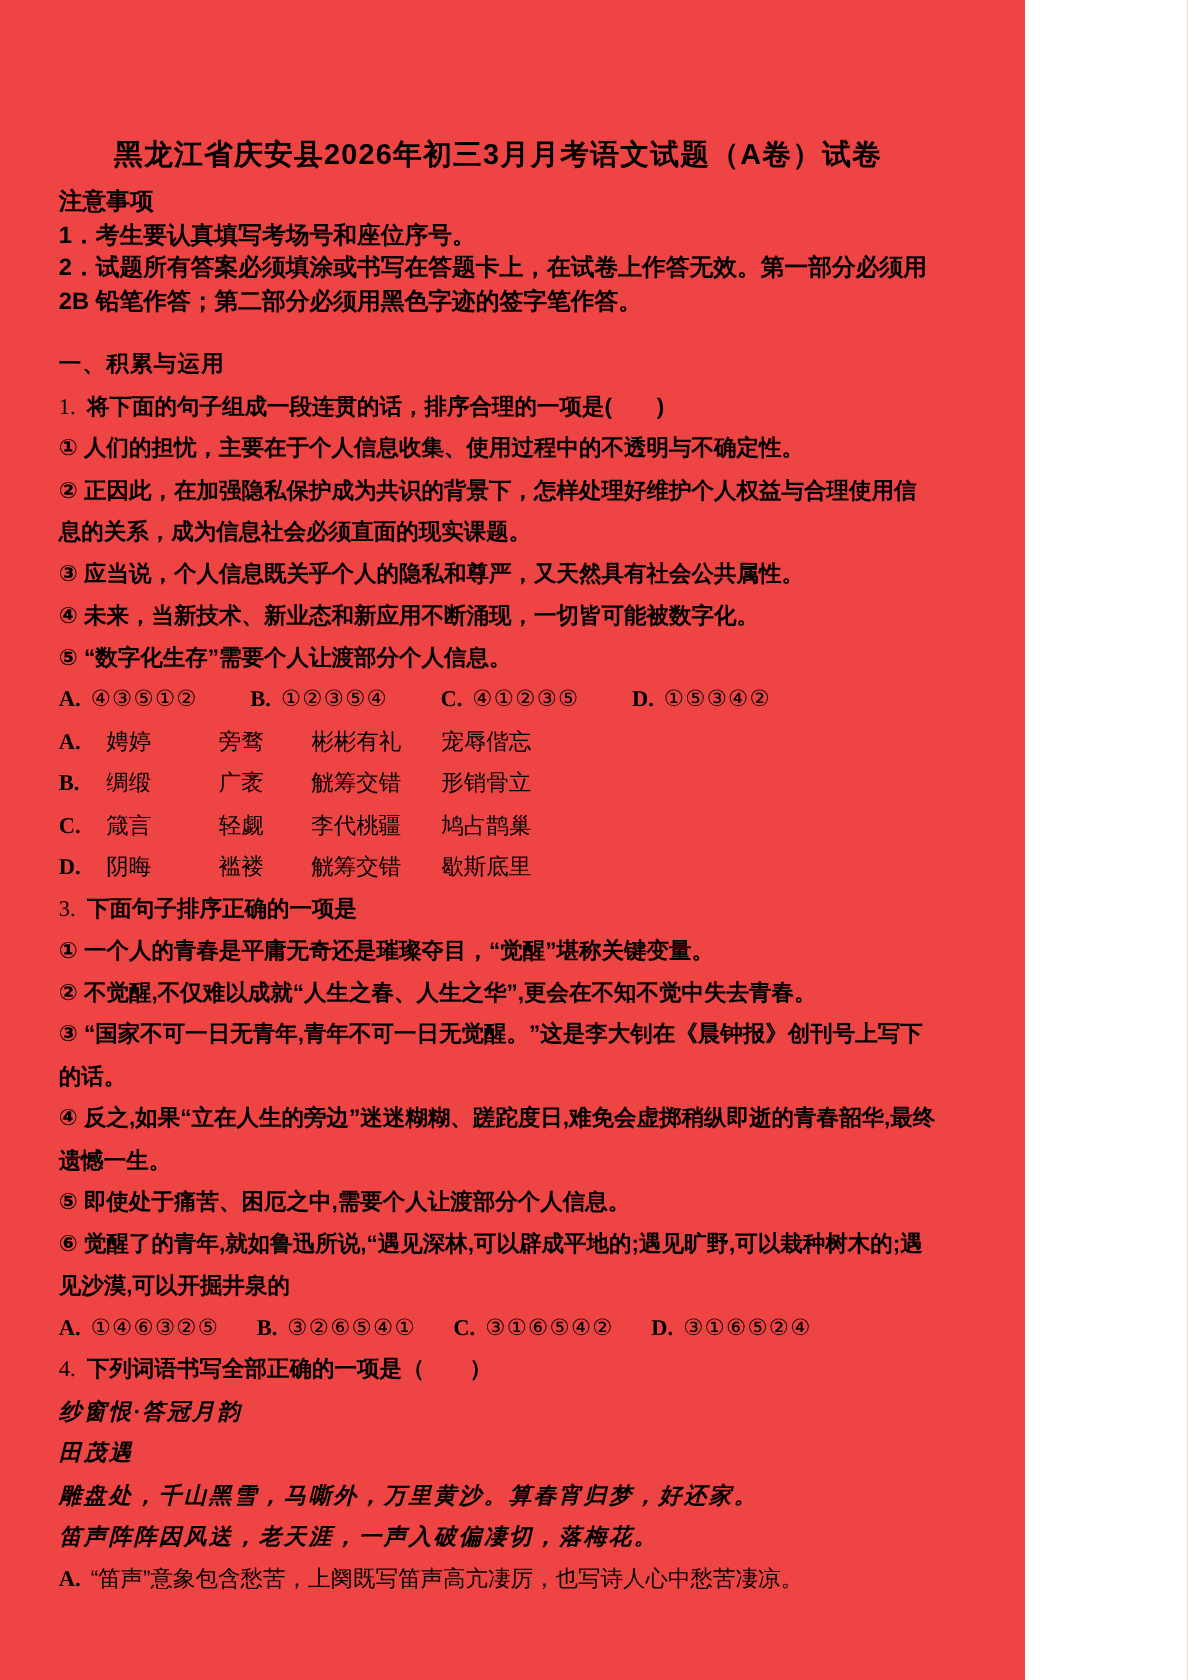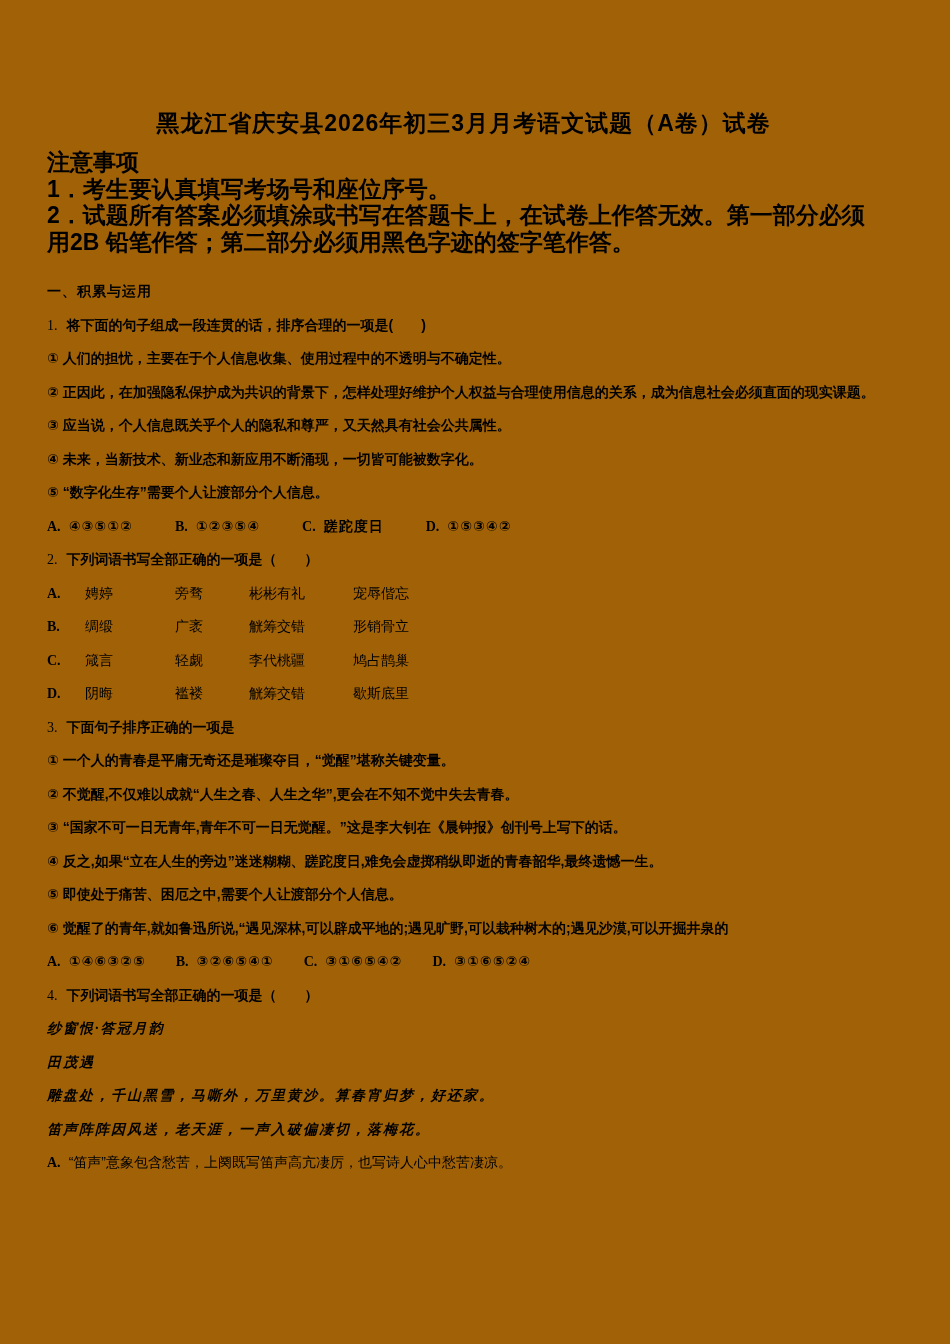--- a/index.html
+++ b/index.html
@@ -9,48 +9,48 @@
   }
   body {
     width: 950px;
     height: 1344px;
     color: #000;
     font-family: "Liberation Sans", "DejaVu Sans", sans-serif;
     overflow: hidden;
   }
   .page {
     box-sizing: border-box;
-    width: 950px;
+    width: 820px;
     height: 1344px;
     padding: 108px 70px 0 47px;
-    background: #a16207;
+    background: #ef4444;
   }
   .title {
     margin: 0;
     font-size: 23px;
     line-height: 30px;
     font-weight: 700;
     text-align: center;
     letter-spacing: 1px;
   }
   .notice {
     margin-top: 11px;
   }
   .notice p {
     margin: 0;
-    font-size: 23px;
+    font-size: 19px;
     line-height: 26.5px;
     font-weight: 700;
   }
   .content {
     margin-top: 20px;
   }
   .content p.line {
     margin: 0;
-    font-size: 14px;
+    font-size: 18px;
     line-height: 33.5px;
     font-weight: 700;
   }
   .section-heading { letter-spacing: 1px; }
   .qnum {
     font-family: "Liberation Serif", "DejaVu Serif", serif;
     font-weight: 400;
     margin-right: 9px;
   }
   .options-row {
@@ -59,21 +59,21 @@
   }
   .options-row.gap-wide .opt { margin-right: 42px; }
   .options-row.gap-narrow .opt { margin-right: 30px; }
   .opt { white-space: nowrap; }
   .opt-label {
     font-family: "Liberation Serif", "DejaVu Serif", serif;
     font-weight: 700;
     margin-right: 8px;
   }
   .opt-value {
-    font-weight: 700;
+    font-weight: 400;
     letter-spacing: 1px;
   }
   .word-row .opt-label { margin-right: 0; }
   .w {
     display: inline-block;
     font-weight: 400;
   }
   .w-label { width: 38px; font-weight: 700; }
   .w1 { width: 90px; }
   .w2 { width: 74px; }
@@ -104,25 +104,24 @@
 
     <p class="line"><span class="qnum">1.</span><span>将下面的句子组成一段连贯的话，排序合理的一项是(　　)</span></p>
     <p class="line">① 人们的担忧，主要在于个人信息收集、使用过程中的不透明与不确定性。</p>
     <p class="line">② 正因此，在加强隐私保护成为共识的背景下，怎样处理好维护个人权益与合理使用信息的关系，成为信息社会必须直面的现实课题。</p>
     <p class="line">③ 应当说，个人信息既关乎个人的隐私和尊严，又天然具有社会公共属性。</p>
     <p class="line">④ 未来，当新技术、新业态和新应用不断涌现，一切皆可能被数字化。</p>
     <p class="line">⑤ “数字化生存”需要个人让渡部分个人信息。</p>
     <p class="line options-row gap-wide">
       <span class="opt"><span class="opt-label">A.</span><span class="opt-value">④③⑤①②</span></span>
       <span class="opt"><span class="opt-label">B.</span><span class="opt-value">①②③⑤④</span></span>
-      <span class="opt"><span class="opt-label">C.</span><span class="opt-value">蹉跎度日</span></span>
+      <span class="opt"><span class="opt-label">C.</span><span class="opt-value">④①②③⑤</span></span>
       <span class="opt"><span class="opt-label">D.</span><span class="opt-value">①⑤③④②</span></span>
     </p>
 
-    <p class="line"><span class="qnum">2.</span><span>下列词语书写全部正确的一项是（　　）</span></p>
     <p class="line word-row"><span class="w w-label opt-label">A.</span><span class="w w1">娉婷</span><span class="w w2">旁骛</span><span class="w w3">彬彬有礼</span><span class="w">宠辱偕忘</span></p>
     <p class="line word-row"><span class="w w-label opt-label">B.</span><span class="w w1">绸缎</span><span class="w w2">广袤</span><span class="w w3">觥筹交错</span><span class="w">形销骨立</span></p>
     <p class="line word-row"><span class="w w-label opt-label">C.</span><span class="w w1">箴言</span><span class="w w2">轻觑</span><span class="w w3">李代桃疆</span><span class="w">鸠占鹊巢</span></p>
     <p class="line word-row"><span class="w w-label opt-label">D.</span><span class="w w1">阴晦</span><span class="w w2">褴褛</span><span class="w w3">觥筹交错</span><span class="w">歇斯底里</span></p>
 
     <p class="line"><span class="qnum">3.</span><span>下面句子排序正确的一项是</span></p>
     <p class="line">① 一个人的青春是平庸无奇还是璀璨夺目，“觉醒”堪称关键变量。</p>
     <p class="line">② 不觉醒,不仅难以成就“人生之春、人生之华”,更会在不知不觉中失去青春。</p>
     <p class="line">③ “国家不可一日无青年,青年不可一日无觉醒。”这是李大钊在《晨钟报》创刊号上写下的话。</p>
     <p class="line">④ 反之,如果“立在人生的旁边”迷迷糊糊、蹉跎度日,难免会虚掷稍纵即逝的青春韶华,最终遗憾一生。</p>

